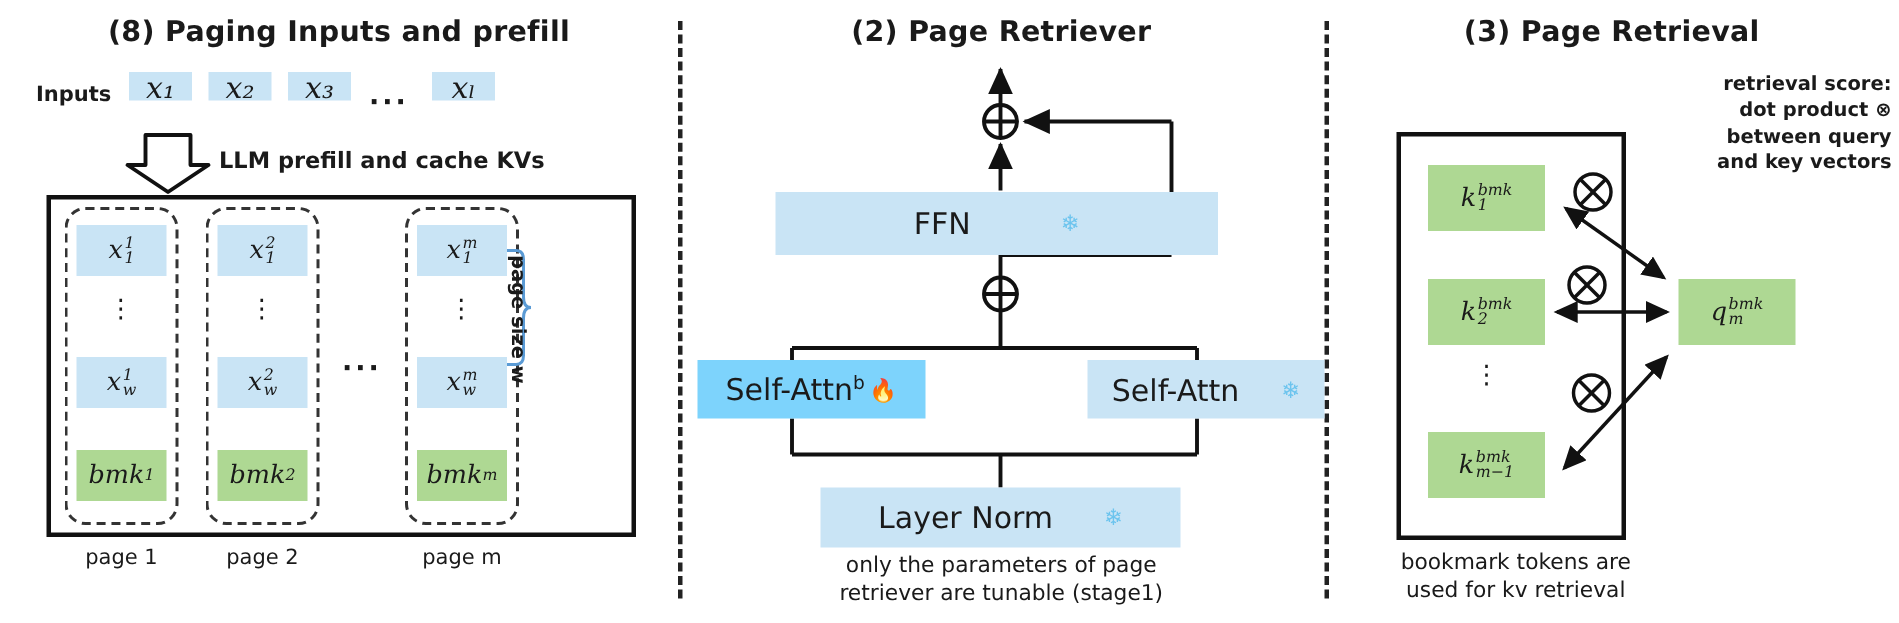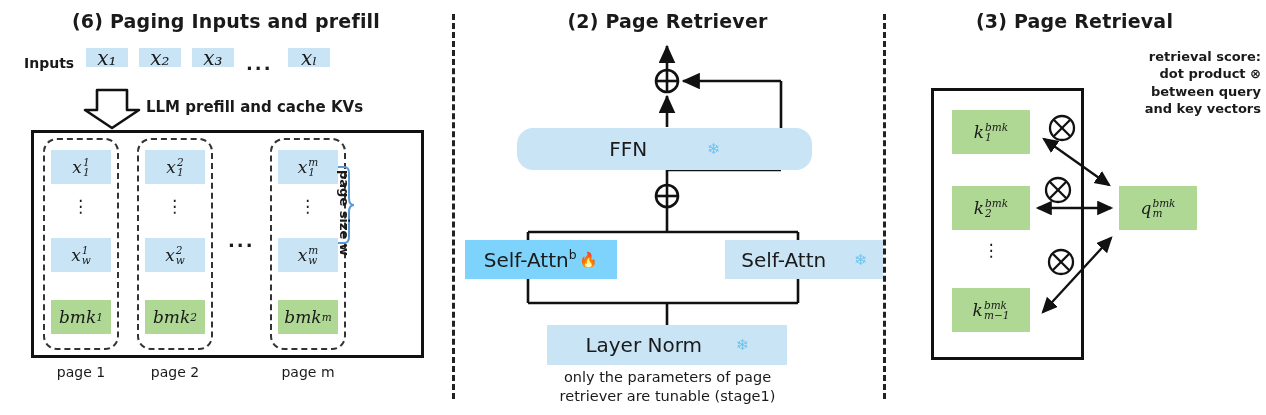--- a/index.html
+++ b/index.html
@@ -66,21 +66,21 @@
         line-height:.95;font-size:.62em;margin-left:1px;}
 </style>
 </head>
 <body>
 
 <div class="divider" id="div1"></div>
 <div class="divider" id="div2"></div>
 
 <div class="panel" id="panel1">
 
-  <div class="ptitle" style="top:10px;">(6) Paging Inputs and prefill</div>
+  <div class="ptitle" style="top:10px;">(8) Paging Inputs and prefill</div>
 
   <div class="inputs-label">Inputs</div>
 
   <div class="tok tokrow" style="left:86px;">x₁</div>
   <div class="tok tokrow" style="left:139px;">x₂</div>
   <div class="tok tokrow" style="left:192px;">x₃</div>
   <div class="dots-h" style="left:246px;top:58px;">···</div>
   <div class="tok tokrow" style="left:288px;">xₗ</div>
 
   <svg width="452" height="415">
@@ -199,21 +199,21 @@
       <line x1="76" y1="232" x2="76" y2="240"></line>
       <line x1="346" y1="232" x2="346" y2="240"></line>
 
       <line x1="76" y1="279" x2="76" y2="303"></line>
       <line x1="346" y1="279" x2="346" y2="303"></line>
       <line x1="76" y1="303" x2="346" y2="303"></line>
       <line x1="215" y1="303" x2="215" y2="325"></line>
     </g>
   </svg>
 
-  <div class="modbox blue" style="left:65px;top:128px;width:295px;height:42px;border-radius:16px;">
+  <div class="modbox blue" style="left:65px;top:128px;width:295px;height:42px;">
     <span>FFN</span>
     <span class="flake" style="margin-left:60px;">❄</span>
   </div>
 
   <div class="modbox green" style="left:13px;top:240px;width:152px;height:39px;">
     <span><span>Self-Attn</span><sup>b</sup></span>
     <span class="fire" style="margin-left:3px;">🔥</span>
   </div>
 
   <div class="modbox blue" style="left:273px;top:240px;width:158px;height:39px;">
@@ -294,13 +294,15 @@
         <span>bmk</span>
         <span>m</span>
       </span>
   </div>
 
   <div class="rtext" style="left:176px;top:48px;width:202px;white-space:pre-line;">retrieval score:
 dot product ⊗
 between query
 and key vectors</div>
 
+  <div class="caption" style="left:20px;top:366px;width:215px;white-space:pre-line;">bookmark tokens are
+used for kv retrieval</div>
 </div>
 
 </body></html>

